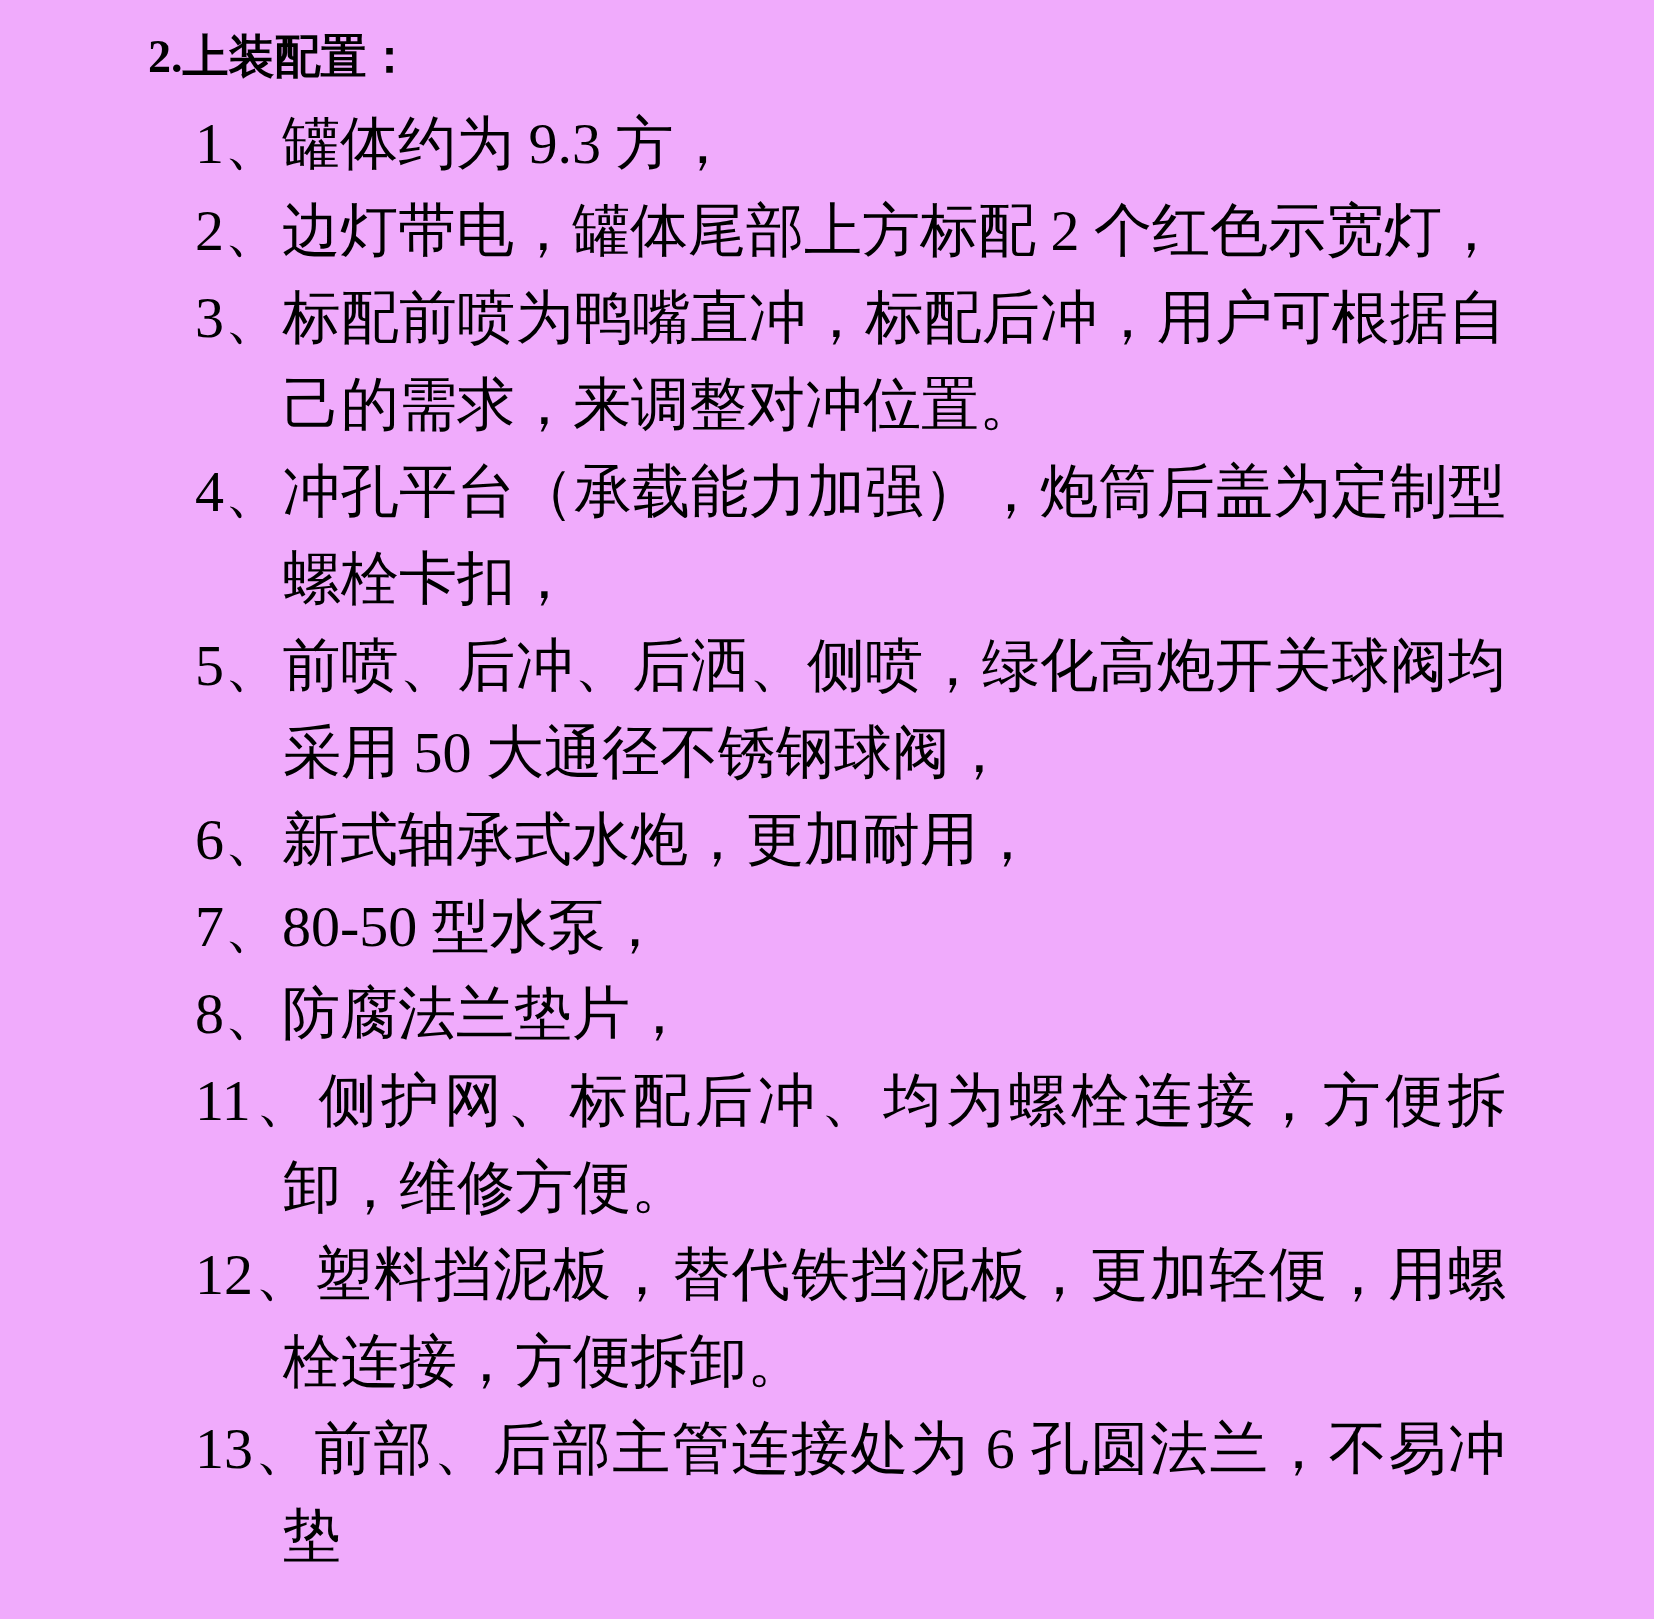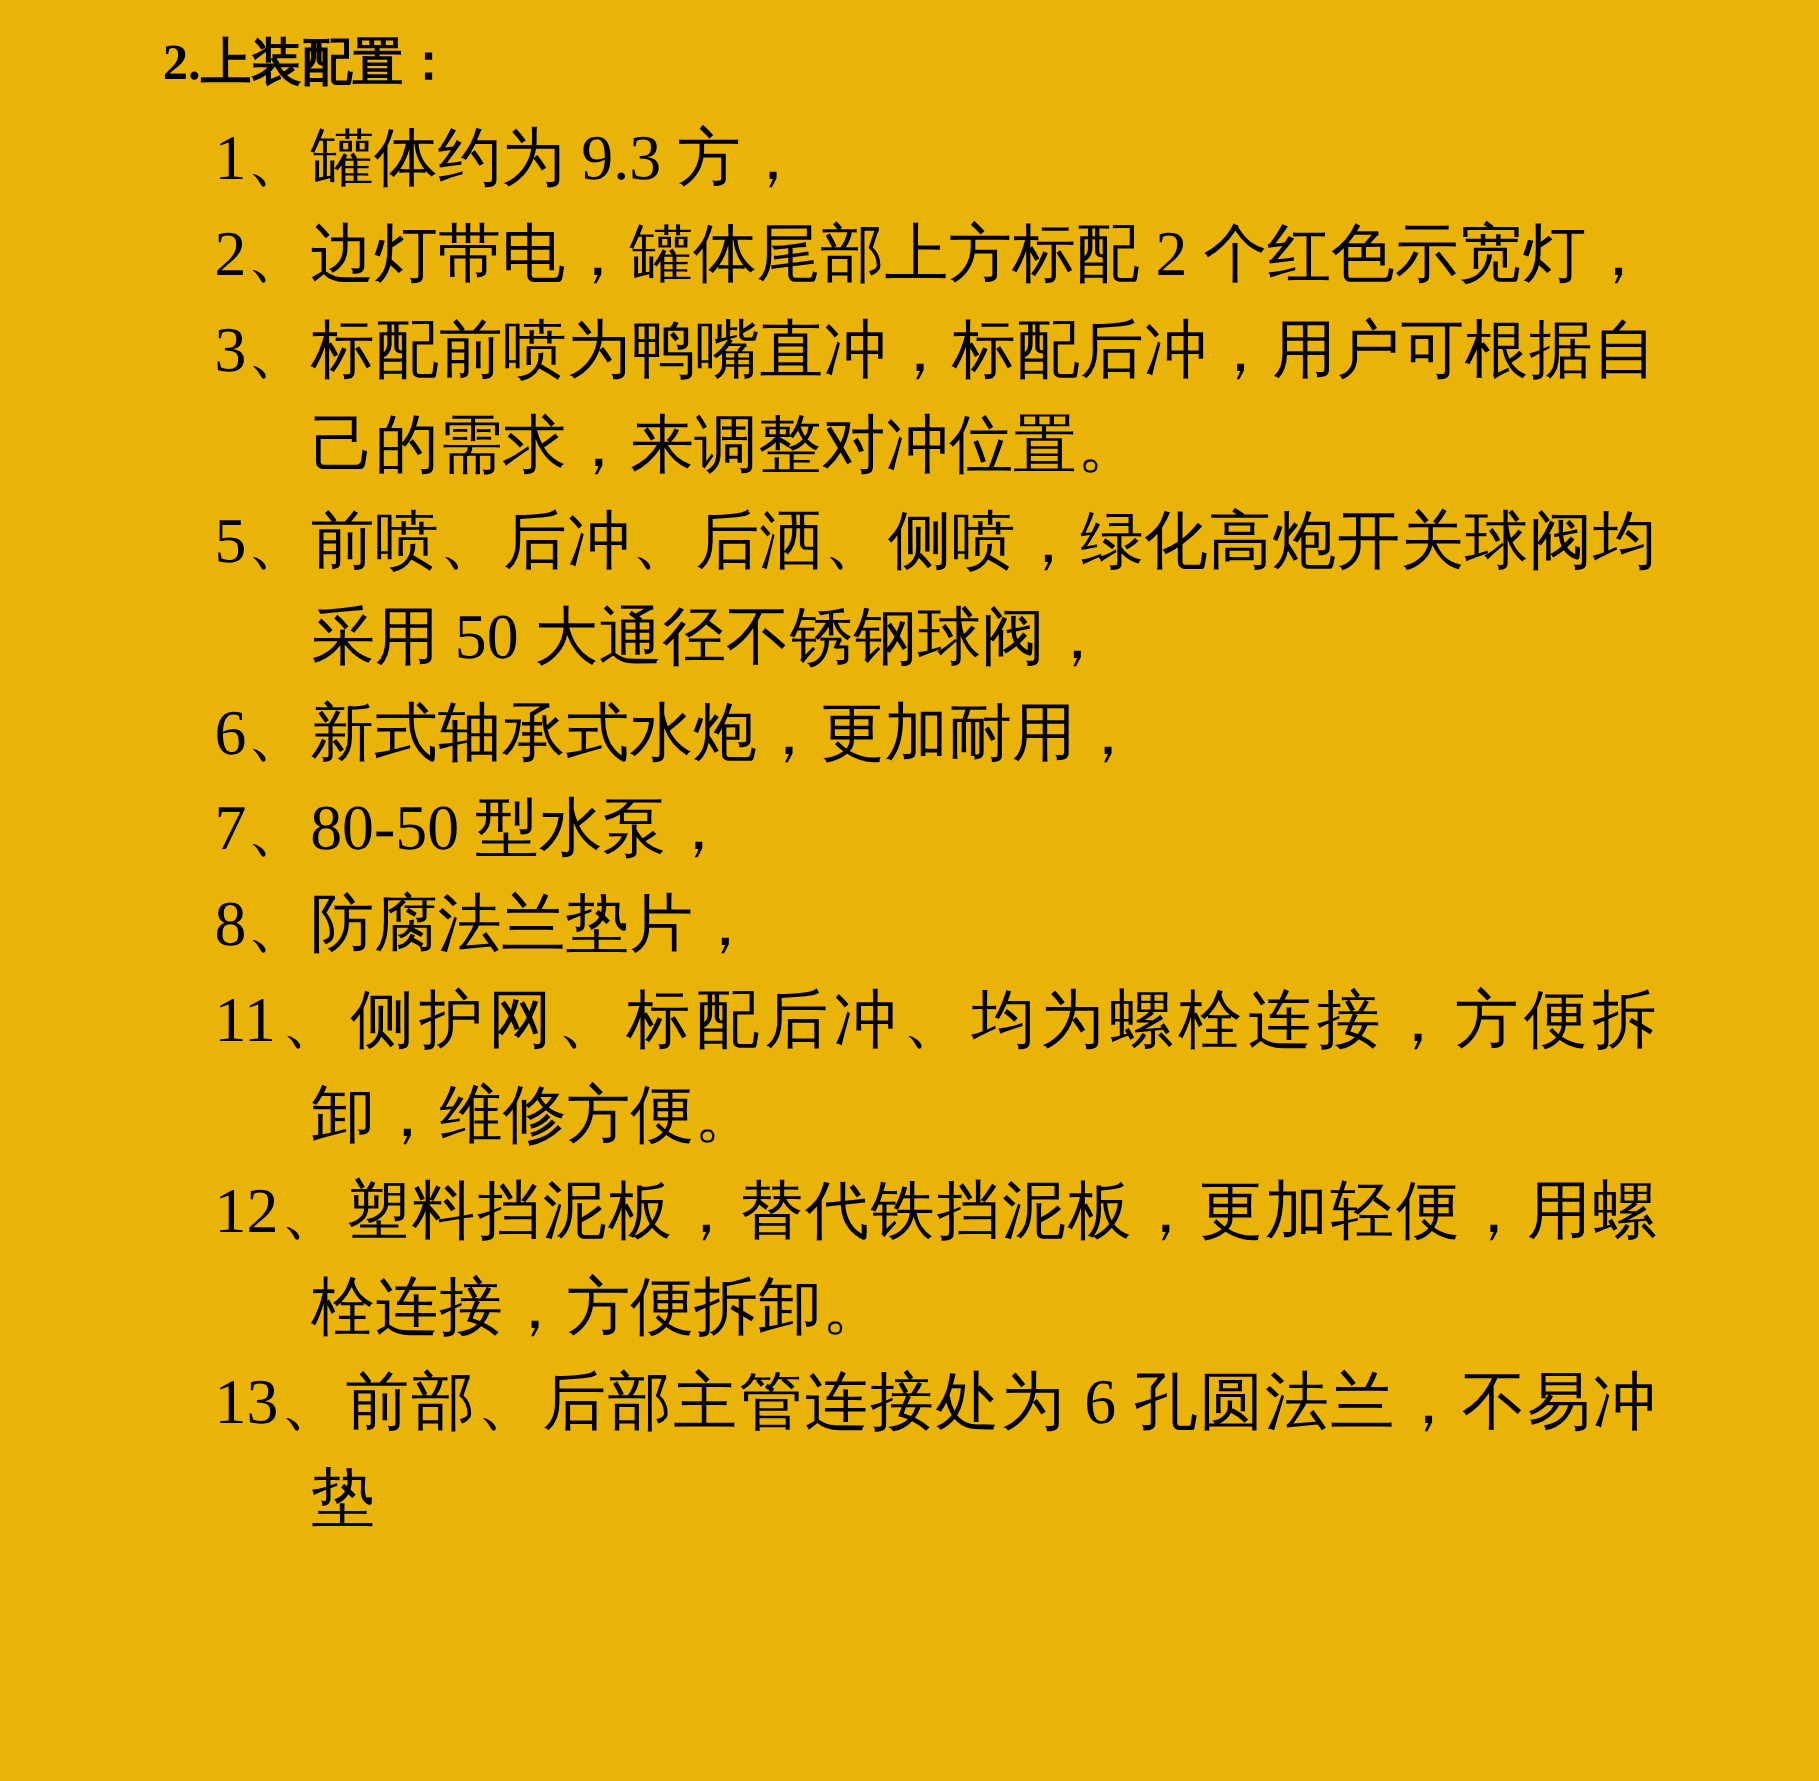--- a/index.html
+++ b/index.html
@@ -9,21 +9,21 @@
     height: 1619px;
     background: #ffffff;
     color: #000000;
     font-family: "Liberation Serif", "DejaVu Serif", serif;
     overflow: hidden;
   }
   .page {
     width: 1654px;
     height: 1619px;
     padding: 13px 73px 0 148px;
-    background: #eab308;
+    background: #f0abfc;
   }
   .heading {
     font-size: 46px;
     line-height: 87px;
     font-weight: bold;
     white-space: nowrap;
   }
   .items {
     margin-left: 47px; 
     width: 1311px;      
@@ -42,20 +42,21 @@
 
 <div class="page">
   <div class="heading">2.上装配置：</div>
   <div class="items">
   <div class="item"><span class="num">1、</span><span class="txt">罐体约为 9.3 方，</span></div>
 
   <div class="item"><span class="num">2、</span><span class="txt">边灯带电，罐体尾部上方标配 2 个红色示宽灯，</span></div>
 
   <div class="item"><span class="num">3、</span><span class="txt">标配前喷为鸭嘴直冲，标配后冲，用户可根据自己的需求，来调整对冲位置。</span></div>
 
+  <div class="item"><span class="num">4、</span><span class="txt">冲孔平台（承载能力加强），炮筒后盖为定制型螺栓卡扣，</span></div>
 
   <div class="item"><span class="num">5、</span><span class="txt">前喷、后冲、后洒、侧喷，绿化高炮开关球阀均采用 50 大通径不锈钢球阀，</span></div>
 
   <div class="item"><span class="num">6、</span><span class="txt">新式轴承式水炮，更加耐用，</span></div>
 
   <div class="item"><span class="num">7、</span><span class="txt">80-50 型水泵，</span></div>
 
   <div class="item"><span class="num">8、</span><span class="txt">防腐法兰垫片，</span></div>
 
 

